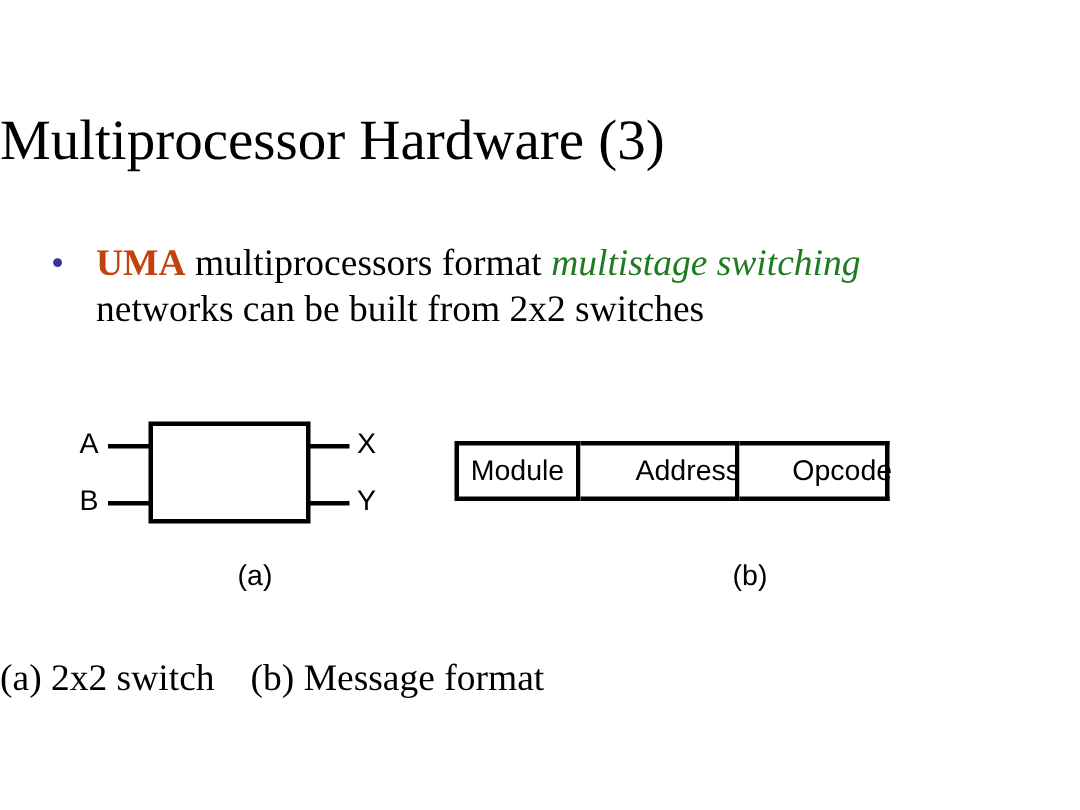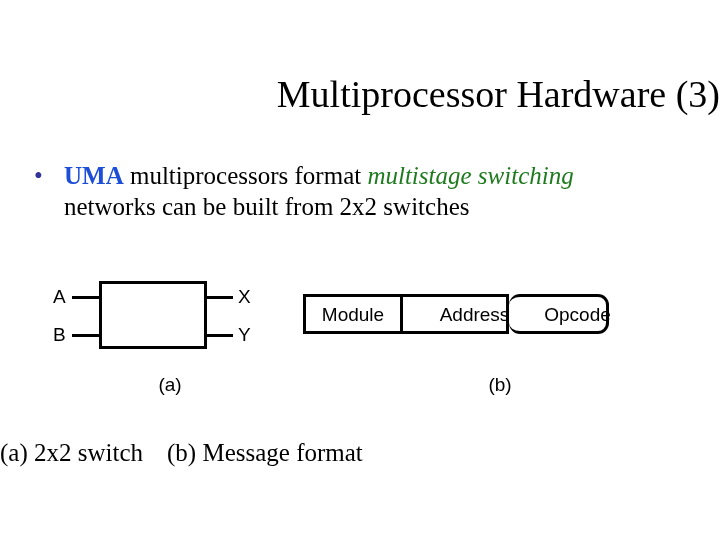--- a/index.html
+++ b/index.html
@@ -15,21 +15,21 @@
     font-family: "Liberation Serif", serif;
     color: #000000;
   }
 
   
   .slide-title {
     position: absolute;
     left: 0;
     top: 72px;
     width: 720px;
-    text-align: right;
+    text-align: left;
     font-family: "Liberation Serif", serif;
     font-size: 38px;
     line-height: 44px;
     color: #000000;
     white-space: nowrap;
   }
 
   
   .bullet-block {
     position: absolute;
@@ -47,21 +47,21 @@
   }
   .bullet-marker {
     position: absolute;
     left: 6px;
     top: 0px;
     font-size: 25px;
     line-height: 31px;
     color: #333399;
   }
   .kw-uma {
-    color: #1d4ed8;
+    color: #c2410c;
     font-weight: bold;
     text-align: right;
   }
   .kw-multistage {
     color: #1E7B1E;
     font-style: italic;
   }
 
   
   .fig-a {
@@ -147,23 +147,23 @@
   .msg-cell.solid + .msg-cell.solid {
     border-left-width: 0;
     padding-left: 40px;
   }
   .msg-cell.dashed {
     border-style: dashed;
     border-left-style: solid;
     border-left-width: 0;
     margin-left: 0;
   }
-  .cell-module  { width: 100px; }
+  .cell-module  { width: 84px; }
   .cell-address { width: 106px; }
-  .cell-opcode  { width: 100px; border-radius: 11px; }
+  .cell-opcode  { width: 100px; }
   .cell-value   { width: 96px; }
 
   .fig-b-caption {
     position: absolute;
     top: 96px;
     left: 0;
     width: 394px;
     text-align: center;
     font-family: "Liberation Sans", sans-serif;
     font-size: 19px;

